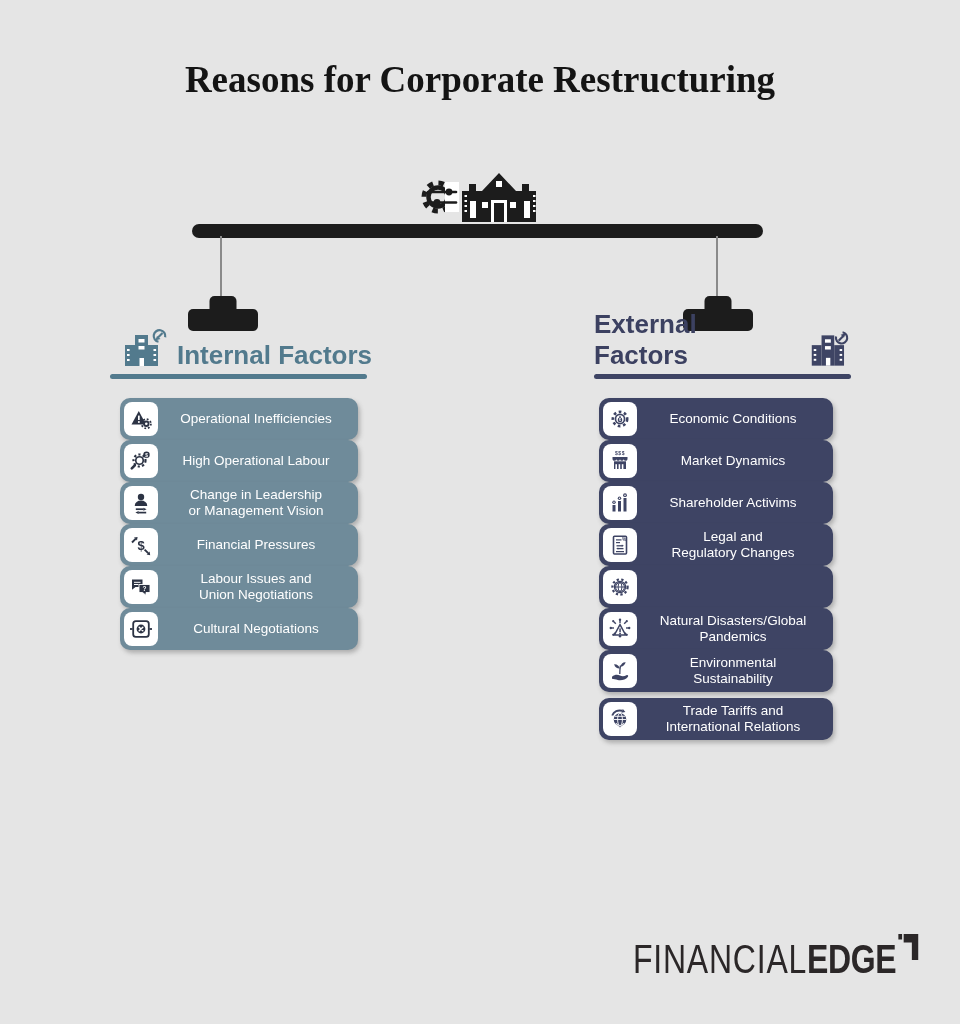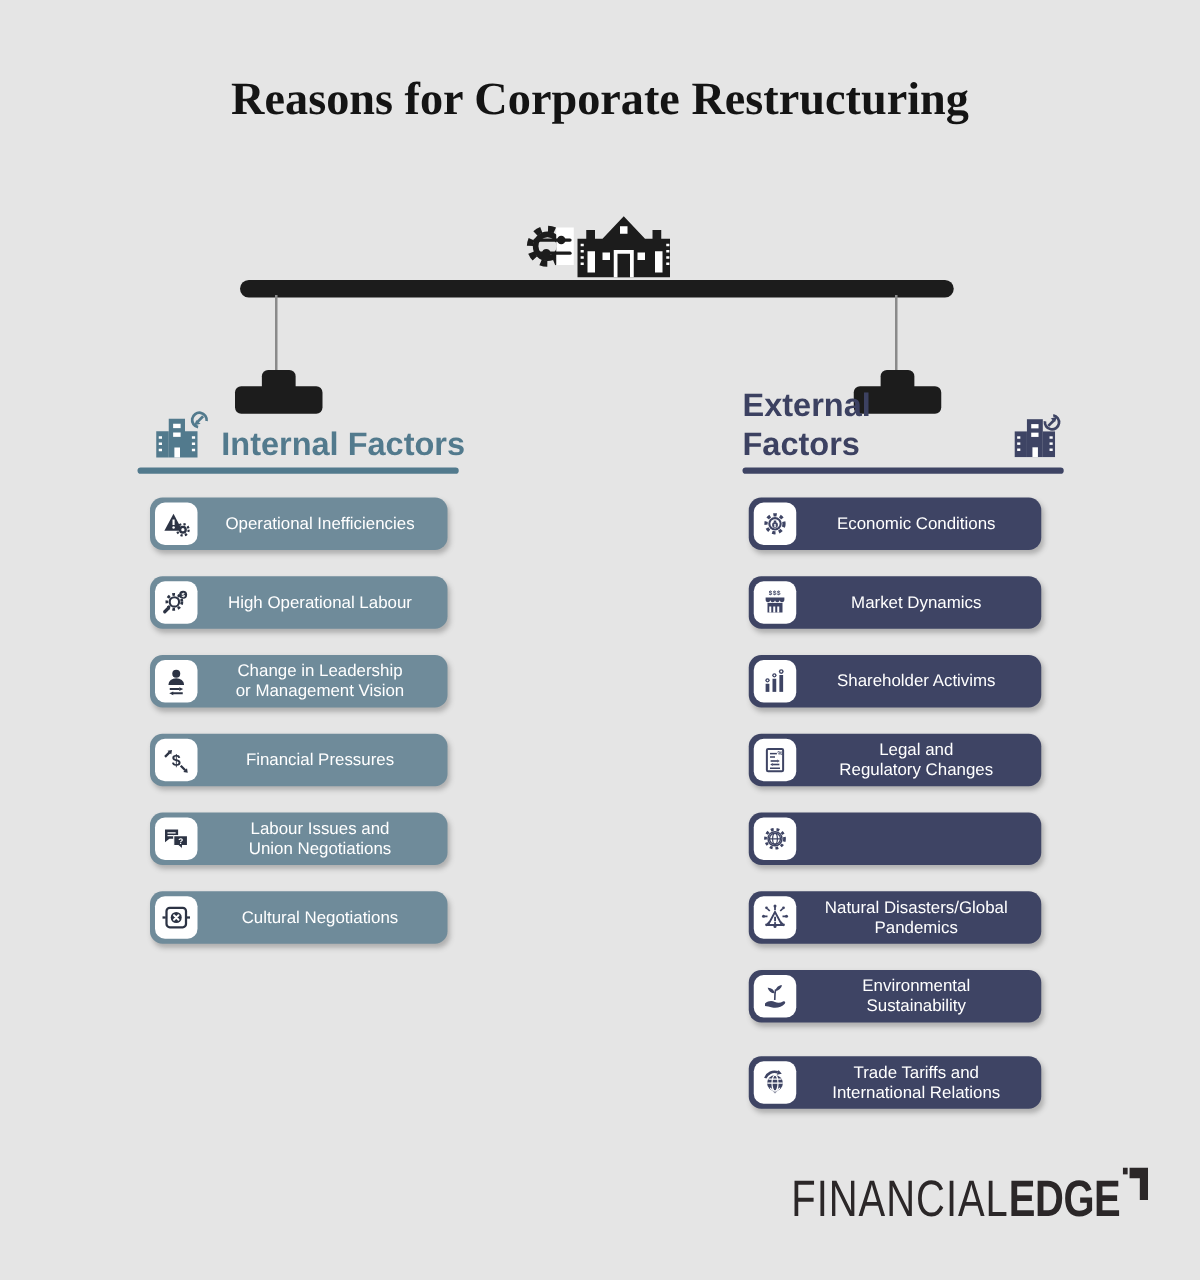--- a/index.html
+++ b/index.html
@@ -22,21 +22,21 @@
   .col-head{position:absolute;display:flex;align-items:flex-end;gap:9px;height:50px;}
   .col-head.internal{left:118px;top:324px;}
   .col-head.external{left:594px;top:324px;width:257px;justify-content:flex-end;}
   .head-label{font-size:26px;font-weight:700;padding-bottom:3px;}
   .col-head.internal .head-label{color:#527a8d;}
   .col-head.external .head-label{color:#3c4161;}
   .rule{position:absolute;top:374px;width:257px;height:5px;border-radius:2.5px;}
   .rule.internal{left:110px;background:#527a8d;}
   .rule.external{left:594px;background:#3e4464;}
   
-  .pill-list{position:absolute;top:398px;display:flex;flex-direction:column;gap:21px;}
+  .pill-list{position:absolute;top:398px;display:flex;flex-direction:column;}
   .pill-list.internal{left:120px;width:238px;}
   .pill-list.external{left:599px;width:234px;}
   .pill-list.external .pill:nth-child(7){margin-top:0;}
   .pill-list.external .pill:nth-child(8){margin-top:6px;}
   .pill{display:flex;align-items:center;height:42px;border-radius:10px;
         box-shadow:2px 3px 4px rgba(110,110,110,.45);}
   .pill-list.internal .pill{background:#6f8b9a;}
   .pill-list.external .pill{background:#3e4464;}
   .icon-box{flex:0 0 34px;width:34px;height:34px;margin-left:4px;background:#fff;border-radius:8px;
             display:flex;align-items:center;justify-content:center;}

